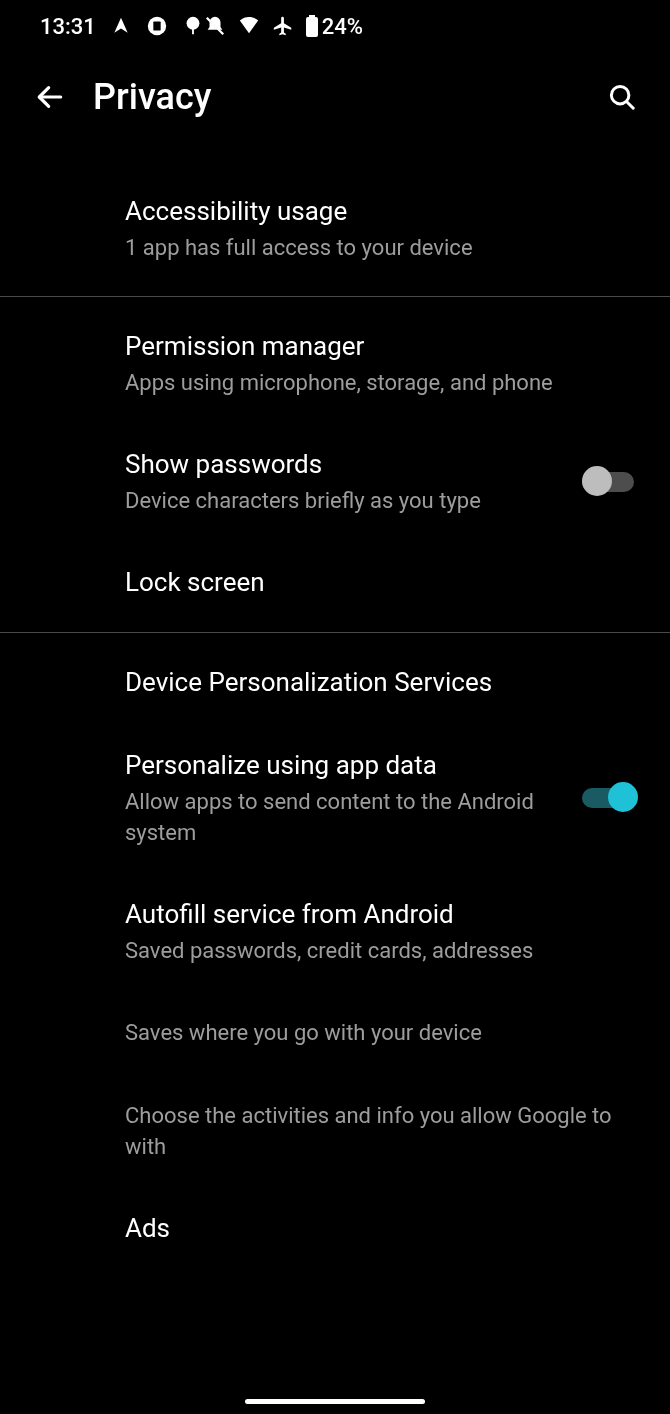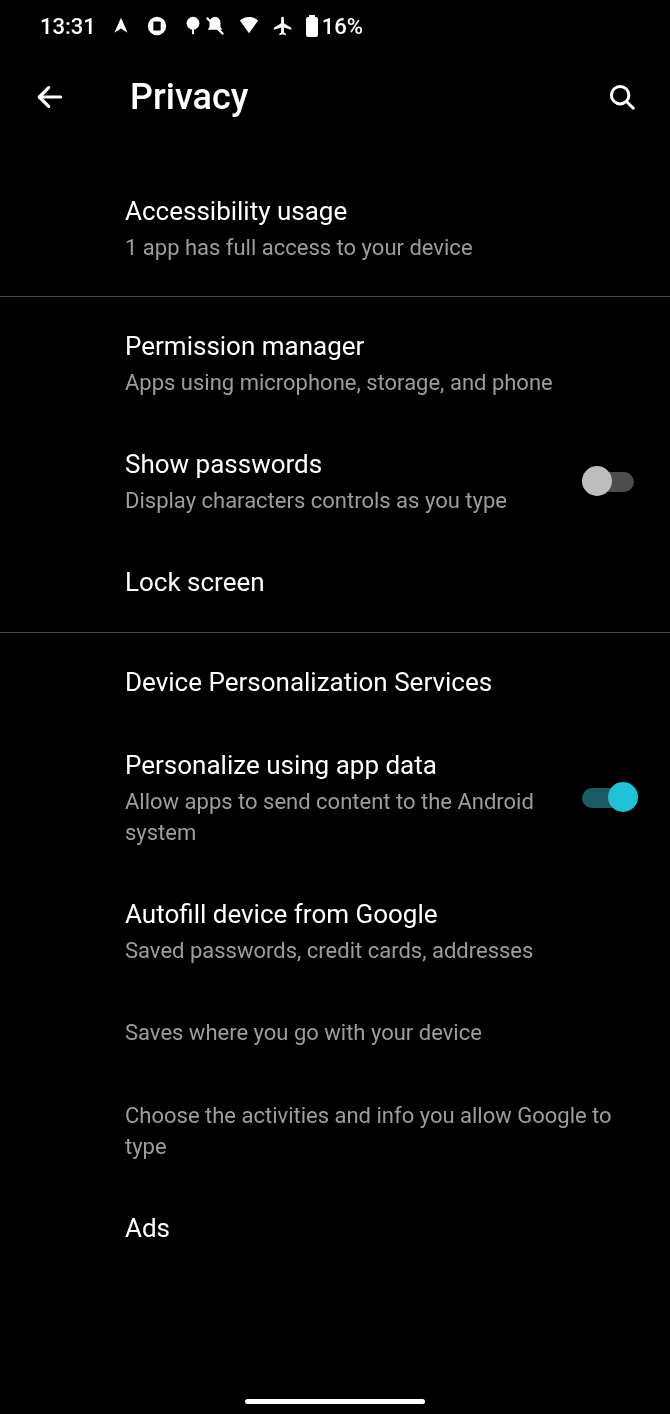--- a/index.html
+++ b/index.html
@@ -34,21 +34,21 @@
   .header {
     display: flex;
     align-items: center;
     height: 90px;
     padding: 0 28px 0 30px;
   }
   .back-btn { width: 40px; height: 40px; display: flex; align-items: center; justify-content: center; cursor: pointer; }
   .header-title {
     font-size: 36px;
     font-weight: 500;
-    margin-left: 60px;
+    margin-left: 23px;
     flex: 1;
   }
   .search-btn { width: 40px; height: 40px; display: flex; align-items: center; justify-content: center; cursor: pointer; }
   
   .settings-list { padding-top: 28px; }
   .setting-item {
     padding: 24px 30px 24px 125px;
     display: flex;
     align-items: center;
     cursor: pointer;
@@ -147,21 +147,21 @@
     <span class="status-icon">
       <svg viewBox="0 0 24 24" width="22" height="22" fill="#fff">
           <path d="M21 16v-2l-8-5V3.5a1.5 1.5 0 10-3 0V9l-8 5v2l8-2.5V19l-2 1.5V22l3.5-1 3.5 1v-1.5L13 19v-5.5l8 2.5z"></path>
         </svg>
     </span>
     <span class="batt-wrap">
       <svg viewBox="0 0 12 22" width="12" height="22" fill="#fff">
           <rect x="3" y="0" width="6" height="2"></rect>
           <rect x="0" y="2" width="12" height="20" rx="2"></rect>
         </svg>
-      <span>16%</span>
+      <span>24%</span>
     </span>
   </div>
 </div>
 
 <div class="header">
   <div class="back-btn">
     <svg viewBox="0 0 24 24" width="32" height="32" fill="none" stroke="#fff" stroke-width="2.4" stroke-linecap="round" stroke-linejoin="round">
         <path d="M20 12H4"></path>
         <path d="M11 5l-7 7 7 7"></path>
       </svg>
@@ -189,21 +189,21 @@
   <div class="setting-item">
     <div class="setting-text">
       <div class="setting-title">Permission manager</div>
       <div class="setting-sub">Apps using microphone, storage, and phone</div>
     </div>
   </div>
 
   <div class="setting-item">
     <div class="setting-text">
       <div class="setting-title">Show passwords</div>
-      <div class="setting-sub">Display characters controls as you type</div>
+      <div class="setting-sub">Device characters briefly as you type</div>
     </div>
     <div class="switch">
       <div class="track"></div>
         <div class="thumb"></div>
     </div>
   </div>
 
   <div class="setting-item">
     <div class="setting-text">
       <div class="setting-title">Lock screen</div>
@@ -224,34 +224,34 @@
       <div class="setting-sub">Allow apps to send content to the Android system</div>
     </div>
     <div class="switch on">
       <div class="track"></div>
         <div class="thumb"></div>
     </div>
   </div>
 
   <div class="setting-item">
     <div class="setting-text">
-      <div class="setting-title">Autofill device from Google</div>
+      <div class="setting-title">Autofill service from Android</div>
       <div class="setting-sub">Saved passwords, credit cards, addresses</div>
     </div>
   </div>
 
   <div class="setting-item">
     <div class="setting-text">
       <div class="setting-sub">Saves where you go with your device</div>
     </div>
   </div>
 
   <div class="setting-item">
     <div class="setting-text">
-      <div class="setting-sub">Choose the activities and info you allow Google to type</div>
+      <div class="setting-sub">Choose the activities and info you allow Google to with</div>
     </div>
   </div>
 
   <div class="setting-item">
     <div class="setting-text">
       <div class="setting-title">Ads</div>
     </div>
   </div>
 
 </div>

